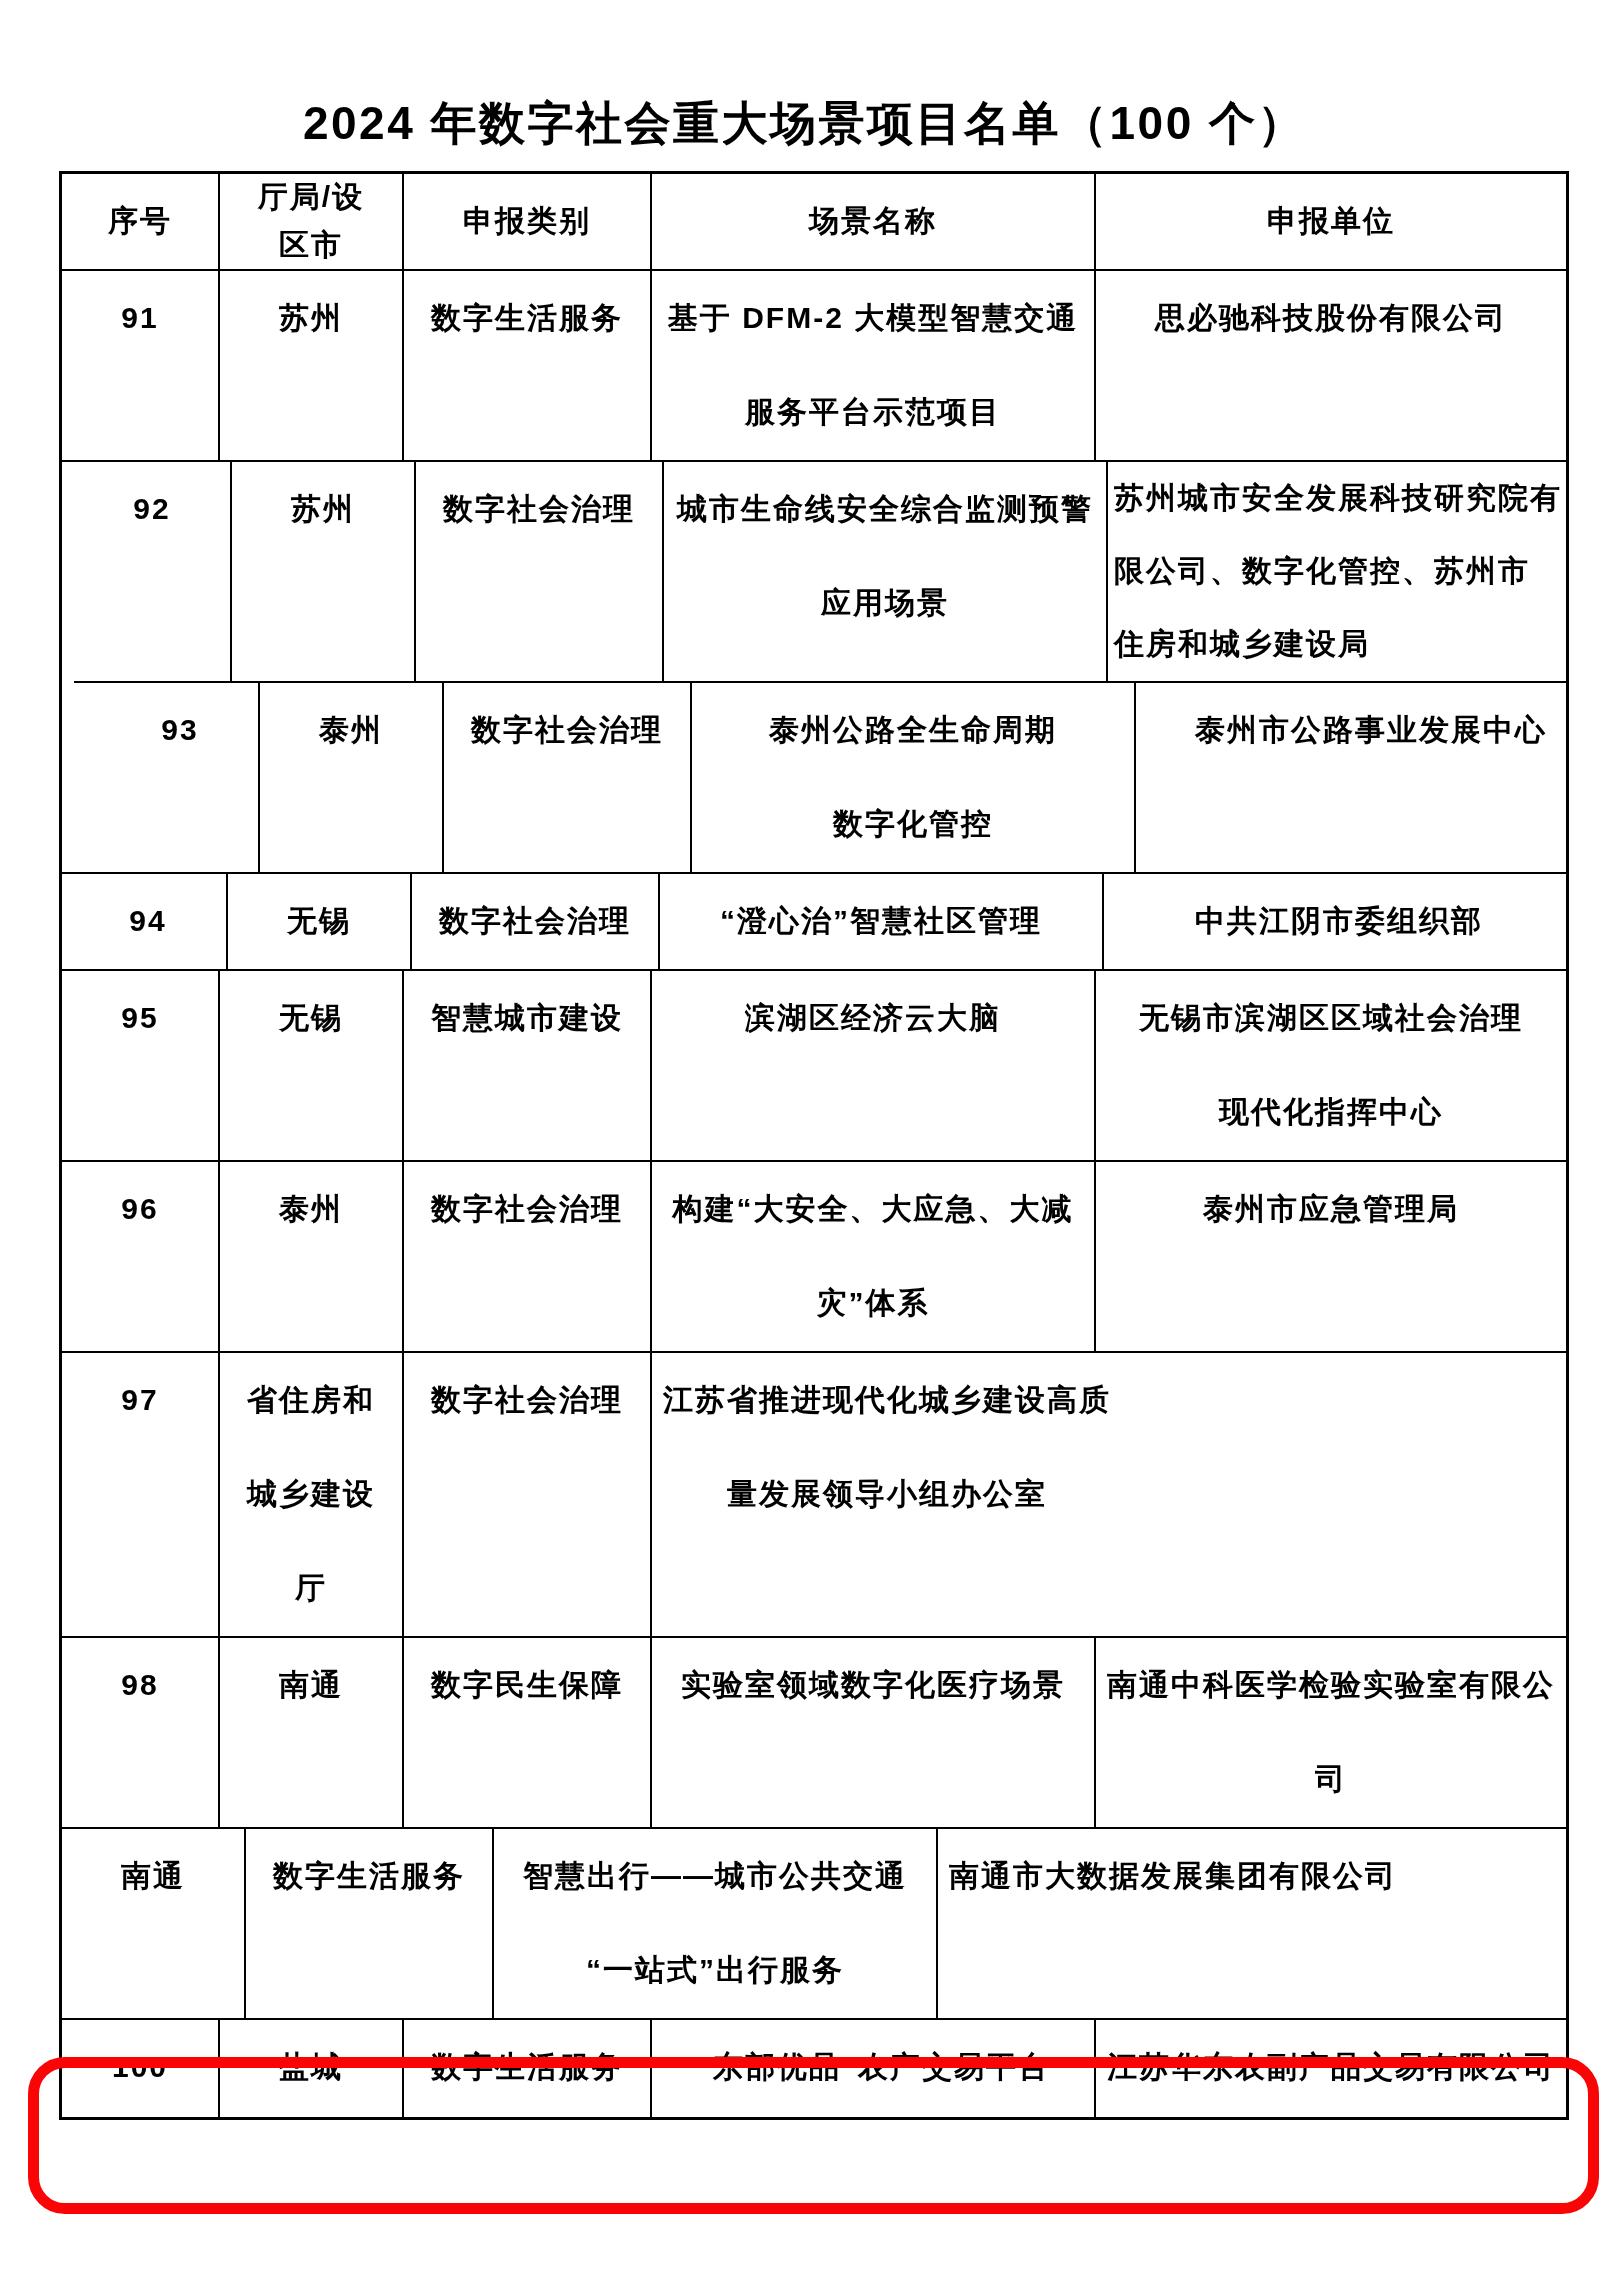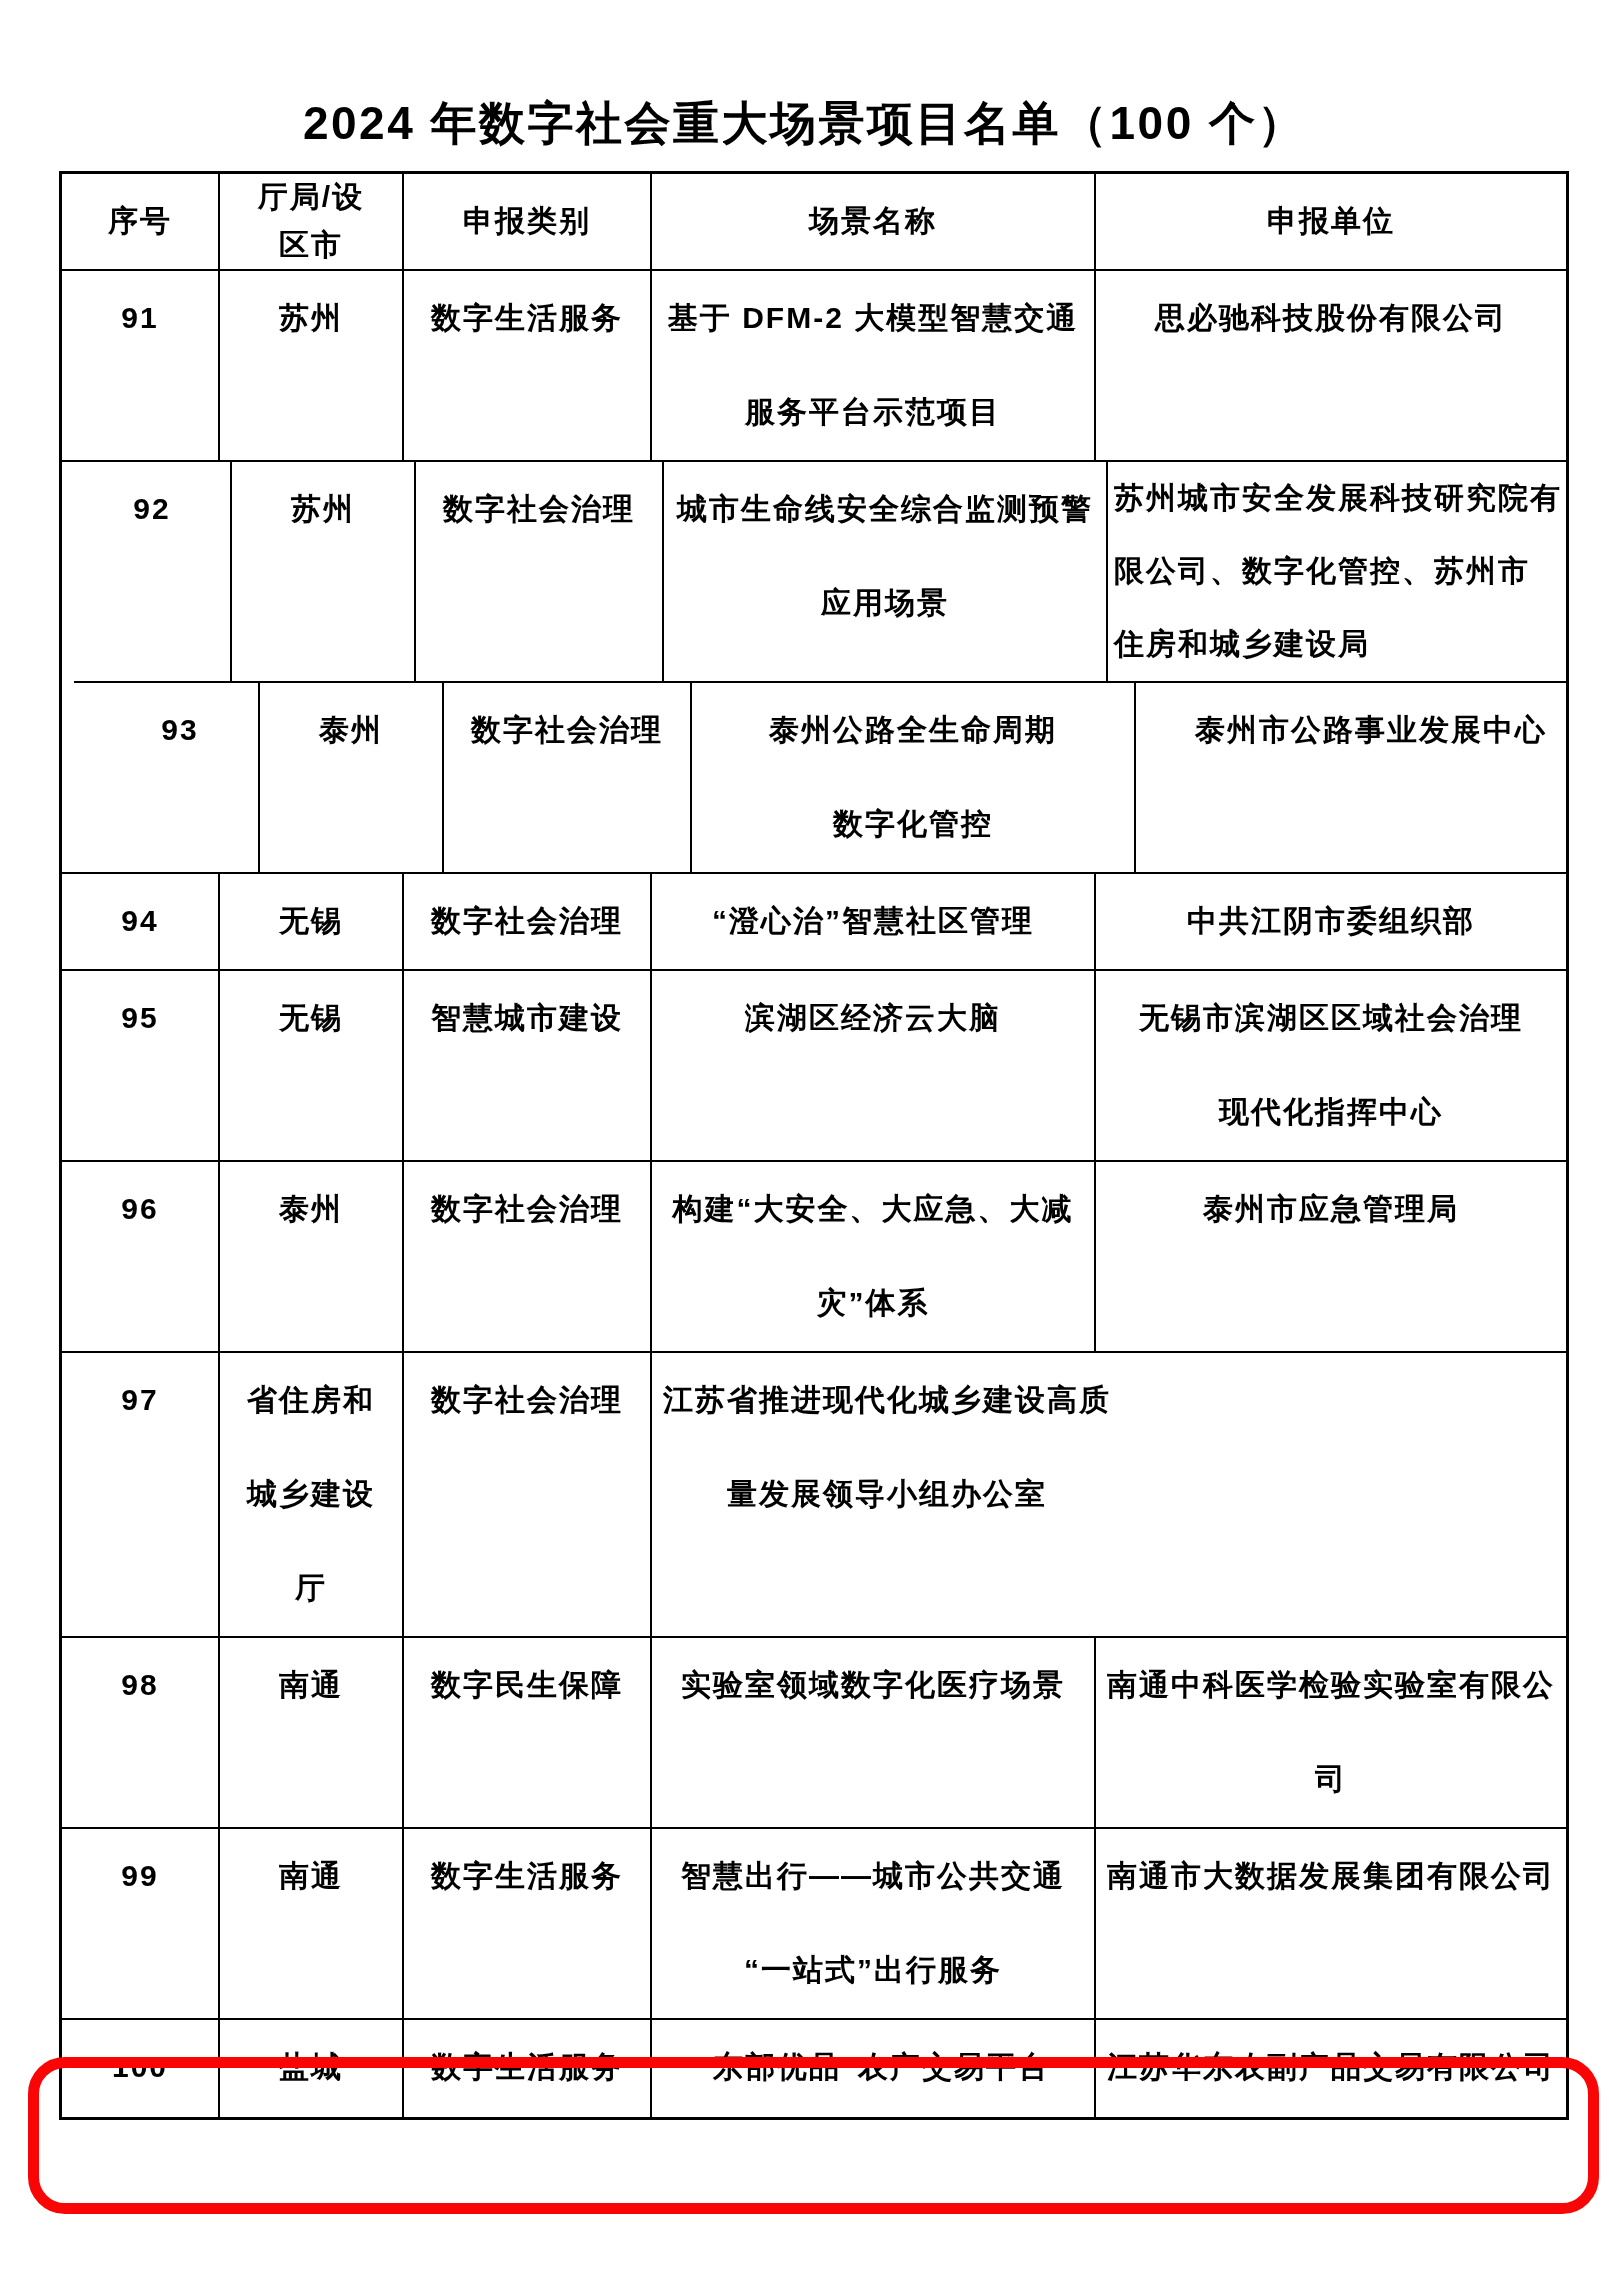--- a/index.html
+++ b/index.html
@@ -158,21 +158,21 @@
           <div class="tline">数字社会治理</div>
         </div>
         <div class="tcell c3">
           <div class="tline">泰州公路全生命周期</div>
           <div class="tline">数字化管控</div>
         </div>
         <div class="tcell c4">
           <div class="tline">泰州市公路事业发展中心</div>
         </div>
       </div>
-      <div class="trow" style="height: 97px;">
+      <div class="trow" style="height: 97px; padding-left: 8px;">
         <div class="tcell c0">
           <div class="tline">94</div>
         </div>
         <div class="tcell c1">
           <div class="tline">无锡</div>
         </div>
         <div class="tcell c2">
           <div class="tline">数字社会治理</div>
         </div>
         <div class="tcell c3">
@@ -247,23 +247,20 @@
         </div>
         <div class="tcell c3">
           <div class="tline">实验室领域数字化医疗场景</div>
         </div>
         <div class="tcell c4">
           <div class="tline">南通中科医学检验实验室有限公</div>
           <div class="tline">司</div>
         </div>
       </div>
       <div class="trow" style="height: 191px;">
-        <div class="tcell c0">
-          <div class="tline">99</div>
-        </div>
         <div class="tcell c1">
           <div class="tline">南通</div>
         </div>
         <div class="tcell c2">
           <div class="tline">数字生活服务</div>
         </div>
         <div class="tcell c3">
           <div class="tline">智慧出行——城市公共交通</div>
           <div class="tline">“一站式”出行服务</div>
         </div>

